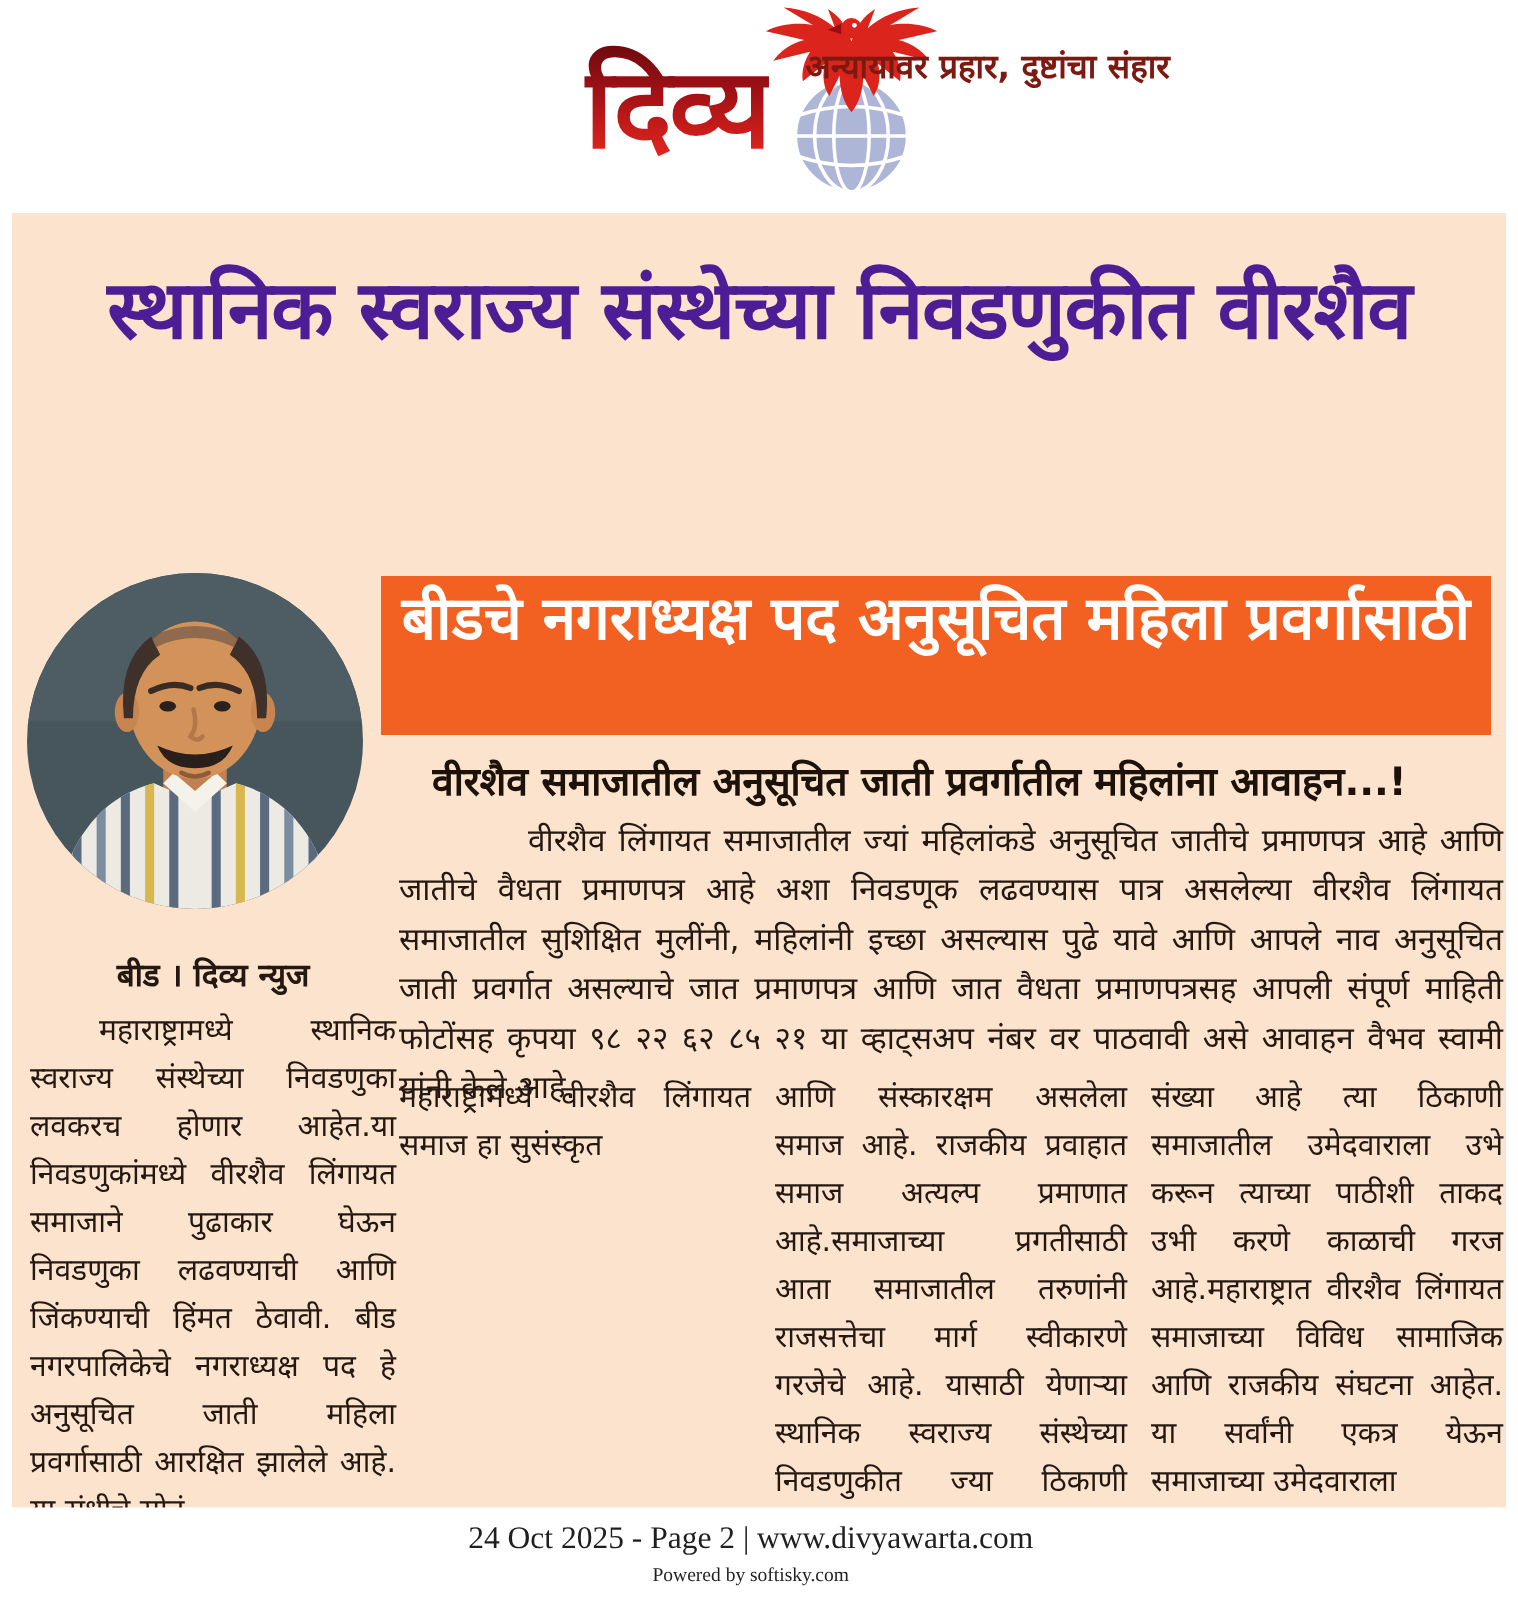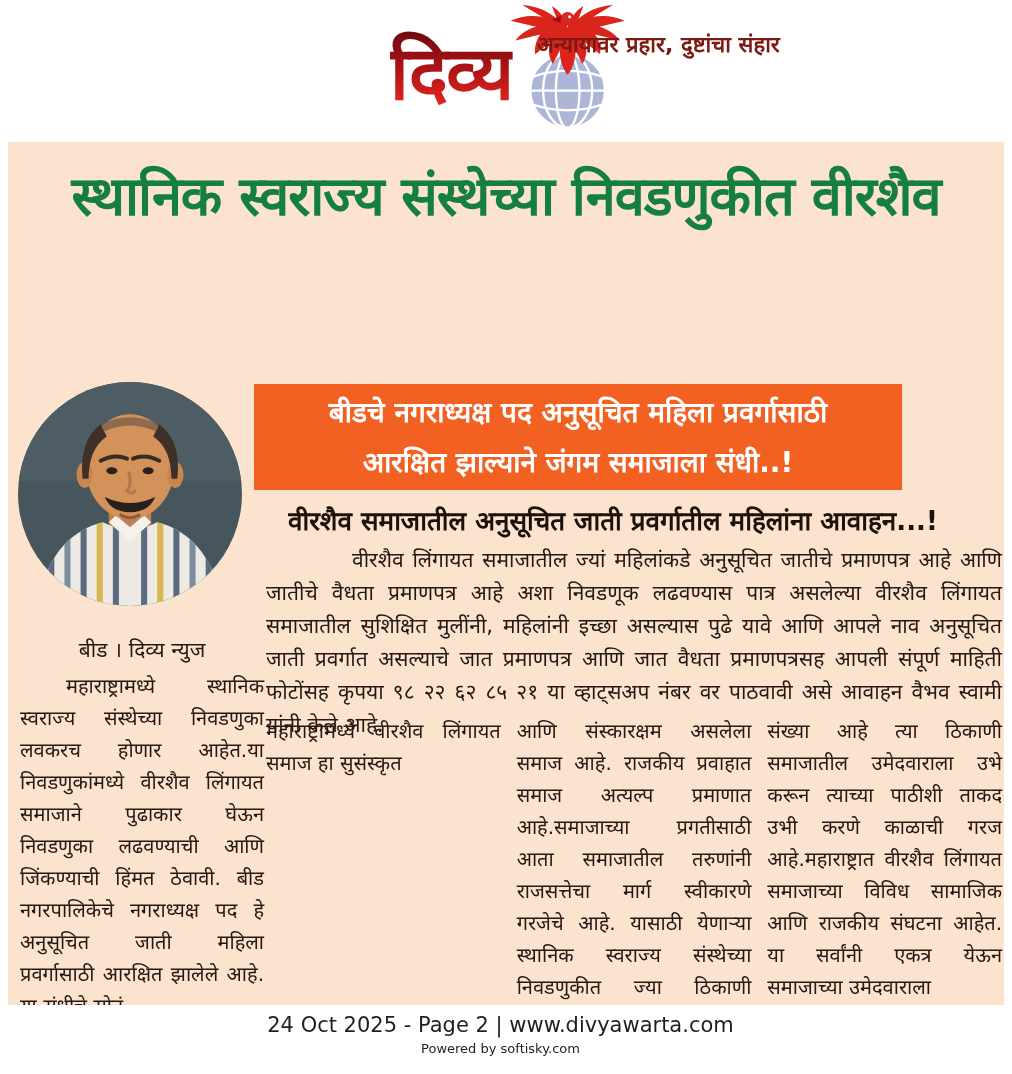--- a/index.html
+++ b/index.html
@@ -32,53 +32,53 @@
   }
   .logo-graphic{width:118px;height:130px;position:relative;margin:0 -4px;flex:0 0 auto;}
   .tagline{
     position:absolute;left:537px;top:28px;white-space:nowrap;
     font-size:22px;font-weight:bold;color:var(--tagline);
   }
 
   
   .paper{position:absolute;top:142px;left:8px;width:996px;height:863px;background:var(--paper);}
 
-  .headline{position:absolute;top:4px;left:0;width:100%;text-align:center;
-    font-weight:bold;color:#15803d;font-size:54px;line-height:102px;letter-spacing:-1px;}
+  .headline{position:absolute;top:14px;left:0;width:100%;text-align:center;
+    font-weight:bold;color:#4c1d95;font-size:54px;line-height:102px;letter-spacing:-1px;}
 
   .portrait{position:absolute;left:8px;top:238px;width:228px;height:228px;}
   .portrait svg{width:100%;height:100%;display:block;}
 
-  .banner{position:absolute;left:246px;top:242px;width:648px;height:106px;
+  .banner{position:absolute;left:246px;top:242px;width:740px;height:106px;
     background:var(--orange);color:#ffffff;font-weight:bold;text-align:center;
-    font-size:28px;line-height:50px;padding-top:4px;}
+    font-size:40px;line-height:50px;padding-top:4px;}
 
   .subhead{position:absolute;left:258px;top:360px;width:736px;
     font-size:26px;font-weight:bold;color:#1c120a;white-space:nowrap;overflow:hidden;margin-left:22px;}
 
   .intro{position:absolute;left:258px;top:402px;width:736px;
     font-size:21px;line-height:33px;text-align:justify;color:var(--ink);}
   .intro p{margin:0;text-indent:86px;}
 
   .col-text{font-size:20px;line-height:32px;text-align:justify;color:var(--ink);}
   .col-text p{margin:0;}
 
   .col1{position:absolute;left:12px;top:492px;width:244px;}
-  .dateline{text-align:center;font-size:21px;margin-bottom:4px;color:var(--ink);}
+  .dateline{text-align:center;font-size:21px;margin-bottom:4px;color:var(--ink);font-weight:bold;}
   .col1 p{text-indent:46px;}
 
   .cols{position:absolute;left:258px;top:573px;width:736px;display:flex;gap:16px;}
   .col{flex:1;min-width:0;}
   .col p + p{text-indent:56px;}
 
   .continuation{margin-top:8px;font-weight:bold;font-size:23px;text-align:center;color:#111;}
   .continuation .arrows{letter-spacing:-2px;margin-right:8px;}
 
   
-  .footer{position:absolute;top:1005px;left:0;width:1001px;height:69px;background:#fff;text-align:center;color:#1f1f1f;}
+  .footer{position:absolute;top:1005px;left:0;width:1001px;height:69px;background:#fff;text-align:center;color:#1f1f1f;font-family:Liberation Serif, serif;}
   .footer-line1{font-size:21px;padding-top:8px;}
   .footer-line2{font-size:13px;padding-top:4px;}
 </style>
 </head>
 <body>
 
 <div class="page">
 
   <div class="masthead">
     <div class="logo-row">
@@ -166,21 +166,20 @@
 
           <path d="M88 116 q25 12 50 0 q-6 15 -25 15 q-19 0 -25 -15 z" fill="#2a201b"></path>
 
           <path d="M104 134 q9 5 18 0" stroke="#8c5a3c" stroke-width="3" fill="none" stroke-linecap="round"></path>
         </g>
       </svg>
     </div>
 
     <div class="banner">
       <div>बीडचे नगराध्यक्ष पद अनुसूचित महिला प्रवर्गासाठी</div>
-      <div>आरक्षित झाल्याने जंगम समाजाला संधी..!</div>
     </div>
 
     <div class="subhead">वीरशैव समाजातील अनुसूचित जाती प्रवर्गातील महिलांना आवाहन...!</div>
 
     <div class="intro">
       <p>वीरशैव लिंगायत समाजातील ज्यां महिलांकडे अनुसूचित जातीचे प्रमाणपत्र आहे आणि जातीचे वैधता प्रमाणपत्र आहे अशा निवडणूक लढवण्यास पात्र असलेल्या वीरशैव लिंगायत समाजातील सुशिक्षित मुलींनी, महिलांनी इच्छा असल्यास पुढे यावे आणि आपले नाव अनुसूचित जाती प्रवर्गात असल्याचे जात प्रमाणपत्र आणि जात वैधता प्रमाणपत्रसह आपली संपूर्ण माहिती फोटोंसह कृपया ९८ २२ ६२ ८५ २१ या व्हाट्सअप नंबर वर पाठवावी असे आवाहन वैभव स्वामी यांनी केले आहे.</p>
     </div>
 
     <div class="col1 col-text">
       <div class="dateline">बीड । दिव्य न्युज</div>

